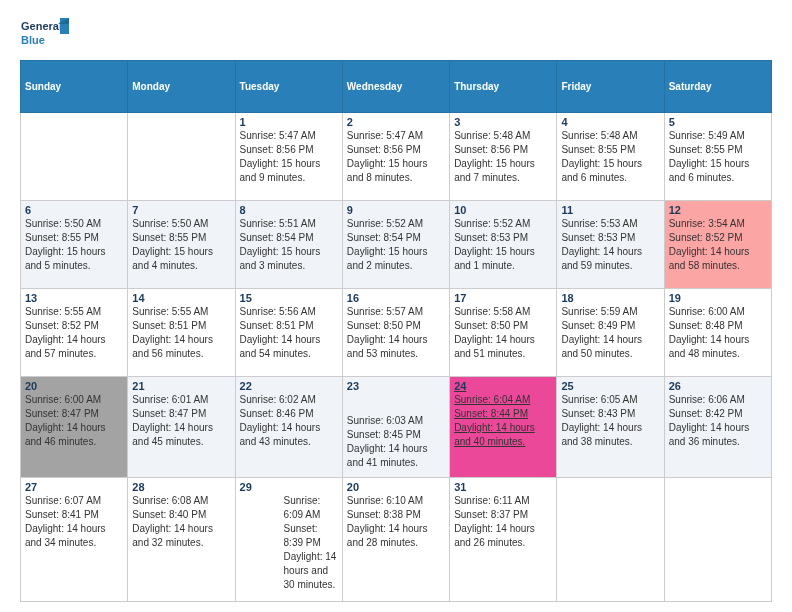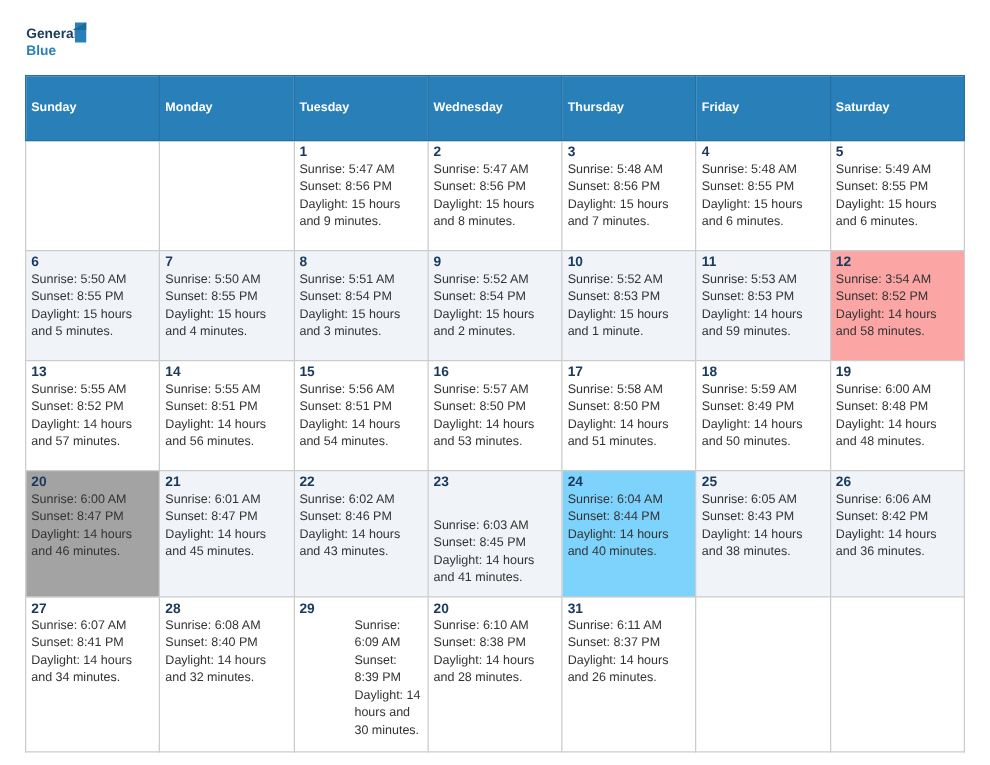--- a/index.html
+++ b/index.html
@@ -257,21 +257,21 @@
             <div class="day-info" style="white-space: pre-line;">Sunrise: 6:02 AM
 Sunset: 8:46 PM
 Daylight: 14 hours and 43 minutes.</div>
           </td>
           <td style="background: rgb(240, 244, 248);">
             <div class="day-number">23</div>
             <div class="day-info" style="white-space: pre-line; margin-top: 22px;">Sunrise: 6:03 AM
 Sunset: 8:45 PM
 Daylight: 14 hours and 41 minutes.</div>
           </td>
-          <td style="background: #7dd3fc;">
+          <td style="background: #ec4899; text-decoration: underline;">
             <div class="day-number">24</div>
             <div class="day-info" style="white-space: pre-line;">Sunrise: 6:04 AM
 Sunset: 8:44 PM
 Daylight: 14 hours and 40 minutes.</div>
           </td>
           <td style="background: rgb(240, 244, 248);">
             <div class="day-number">25</div>
             <div class="day-info" style="white-space: pre-line;">Sunrise: 6:05 AM
 Sunset: 8:43 PM
 Daylight: 14 hours and 38 minutes.</div>

